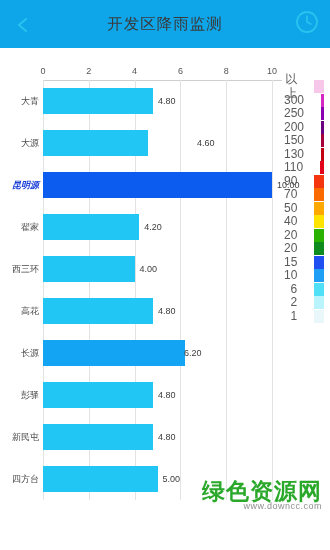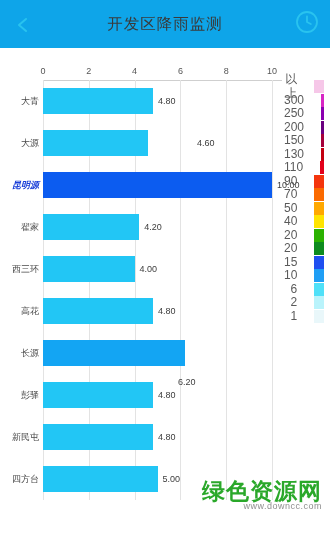--- a/index.html
+++ b/index.html
@@ -265,21 +265,21 @@
           <div class="bar-row" style="top: 190px; left: 0px; width: 229px;">
             <div class="bar" style="width: 91.6px; background: rgb(34, 198, 245);"></div>
             <div class="bar-val" style="left: 96.6px;">4.00</div>
           </div>
           <div class="bar-row" style="top: 232px; left: 0px; width: 229px;">
             <div class="bar" style="width: 109.92px; background: rgb(34, 198, 245);"></div>
             <div class="bar-val" style="left: 114.92px;">4.80</div>
           </div>
           <div class="bar-row" style="top: 274px; left: 0px; width: 229px;">
             <div class="bar" style="width: 141.98px; background: rgb(19, 165, 243);"></div>
-            <div class="bar-val" style="left: 135px; margin-top: 29px;">6.20</div>
+            <div class="bar-val" style="left: 141px;">6.20</div>
           </div>
           <div class="bar-row" style="top: 316px; left: 0px; width: 229px;">
             <div class="bar" style="width: 109.92px; background: rgb(34, 198, 245);"></div>
             <div class="bar-val" style="left: 114.92px;">4.80</div>
           </div>
           <div class="bar-row" style="top: 358px; left: 0px; width: 229px;">
             <div class="bar" style="width: 109.92px; background: rgb(34, 198, 245);"></div>
             <div class="bar-val" style="left: 114.92px;">4.80</div>
           </div>
           <div class="bar-row" style="top: 400px; left: 0px; width: 229px;">

